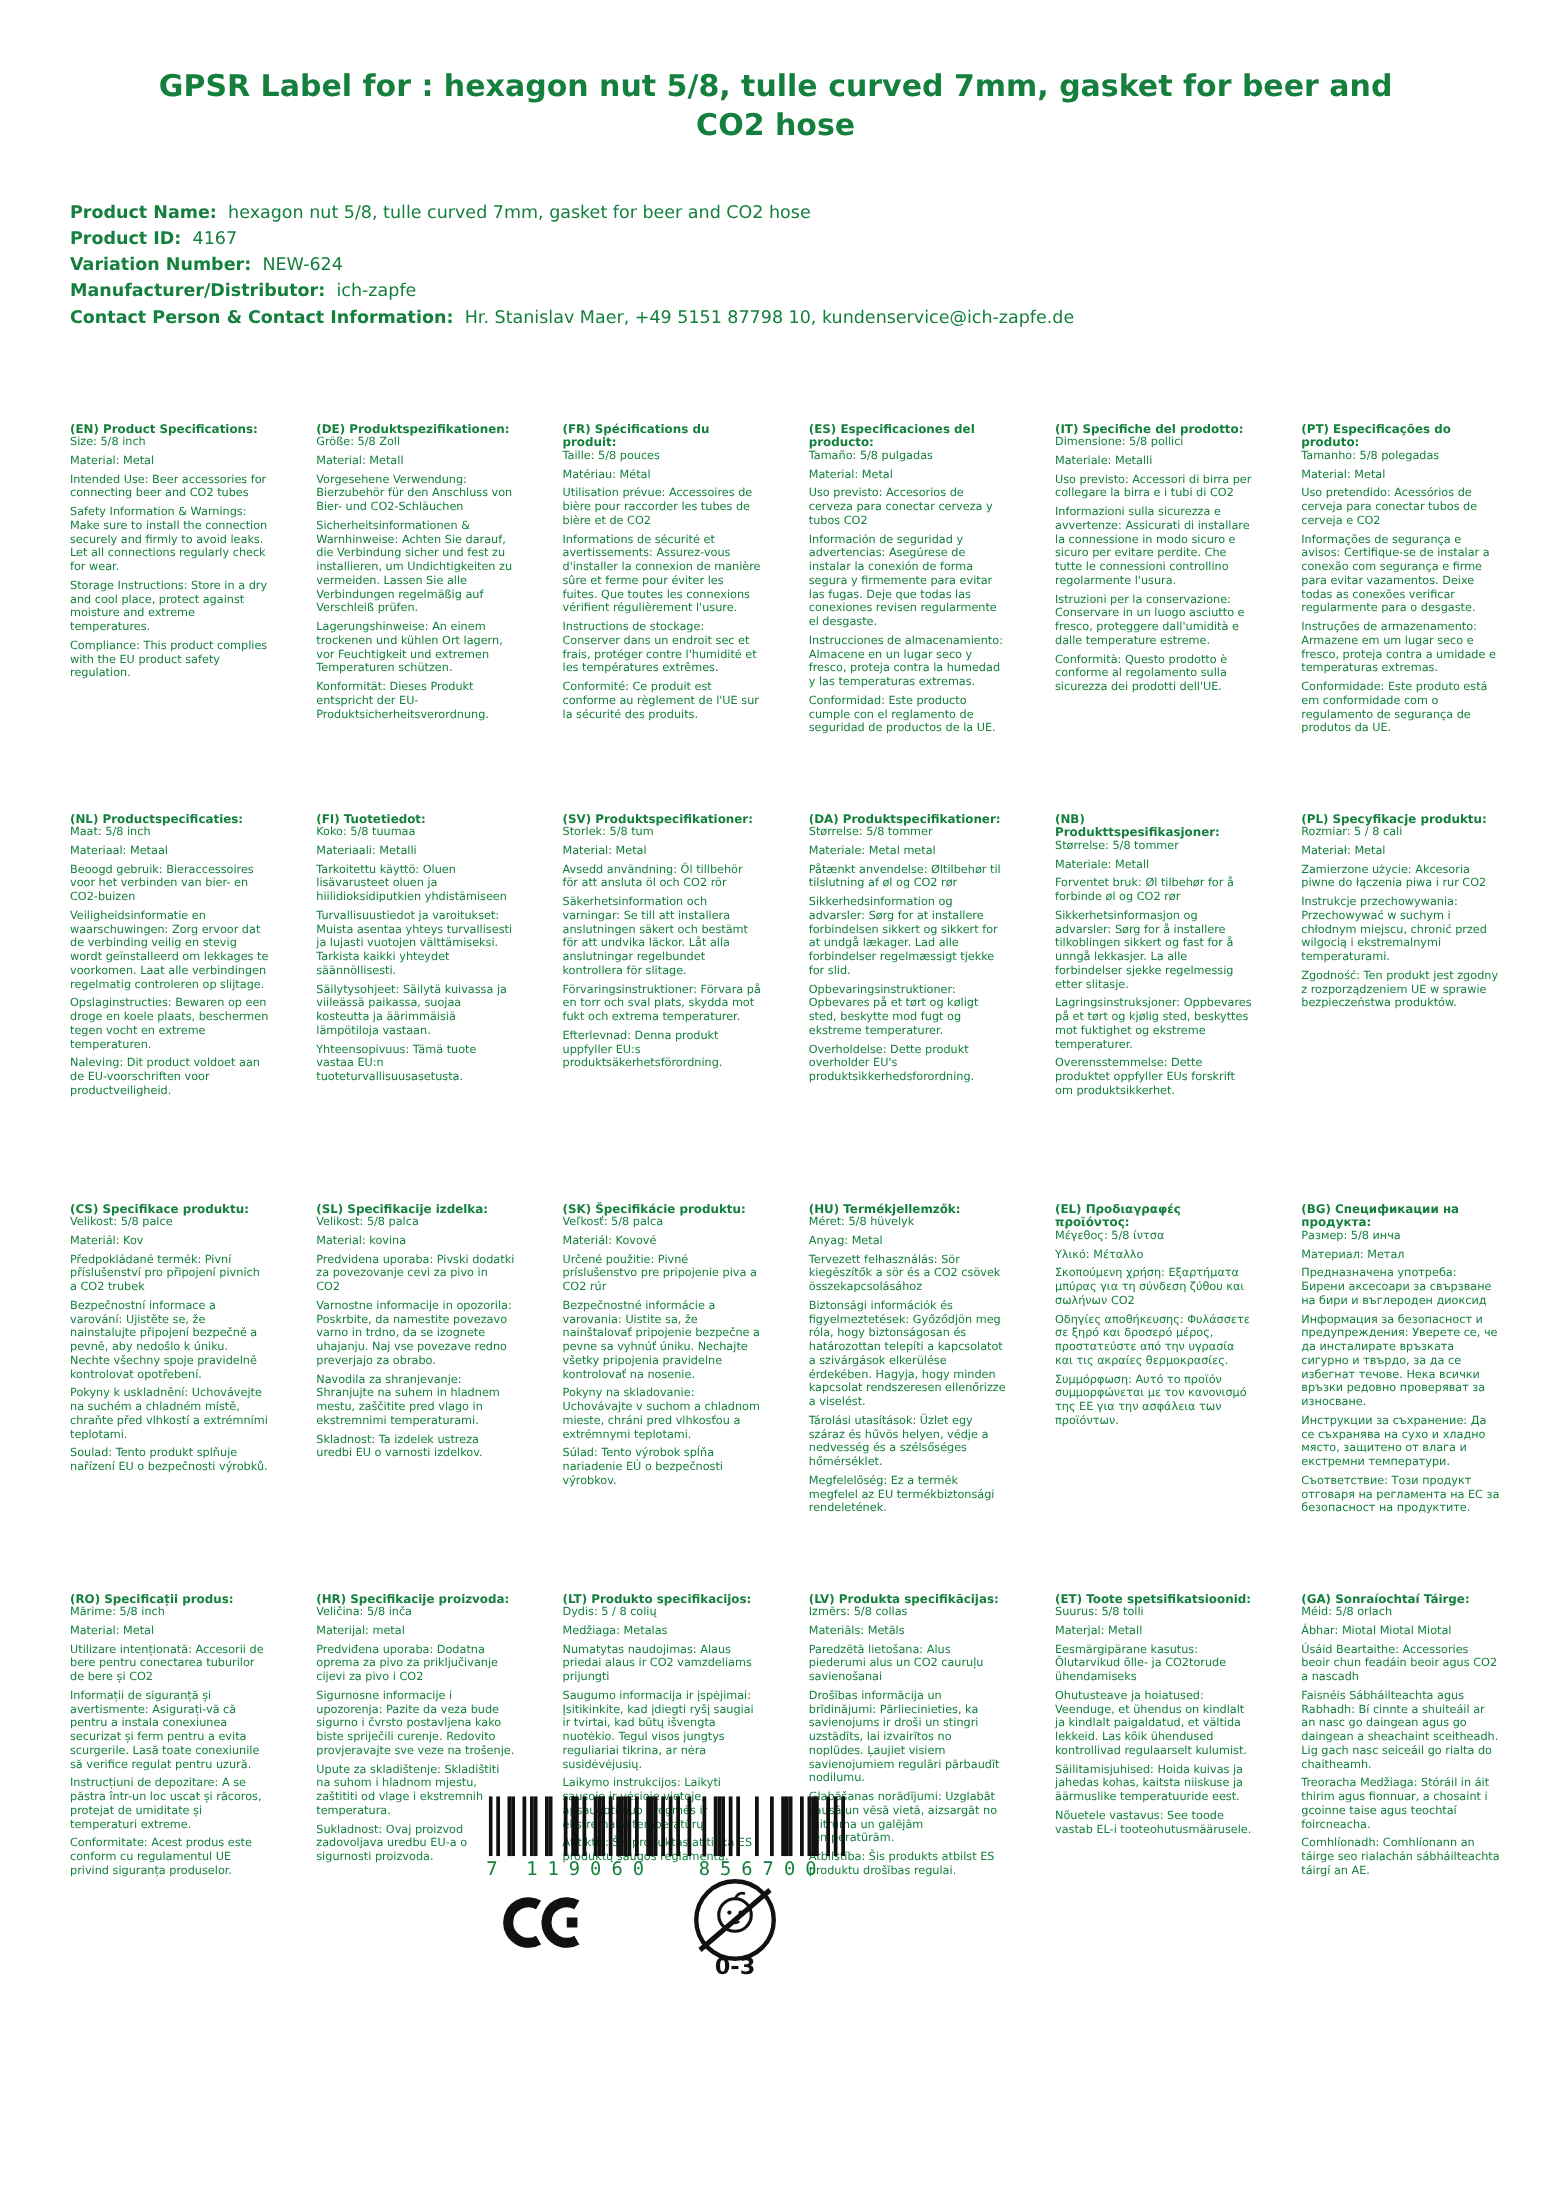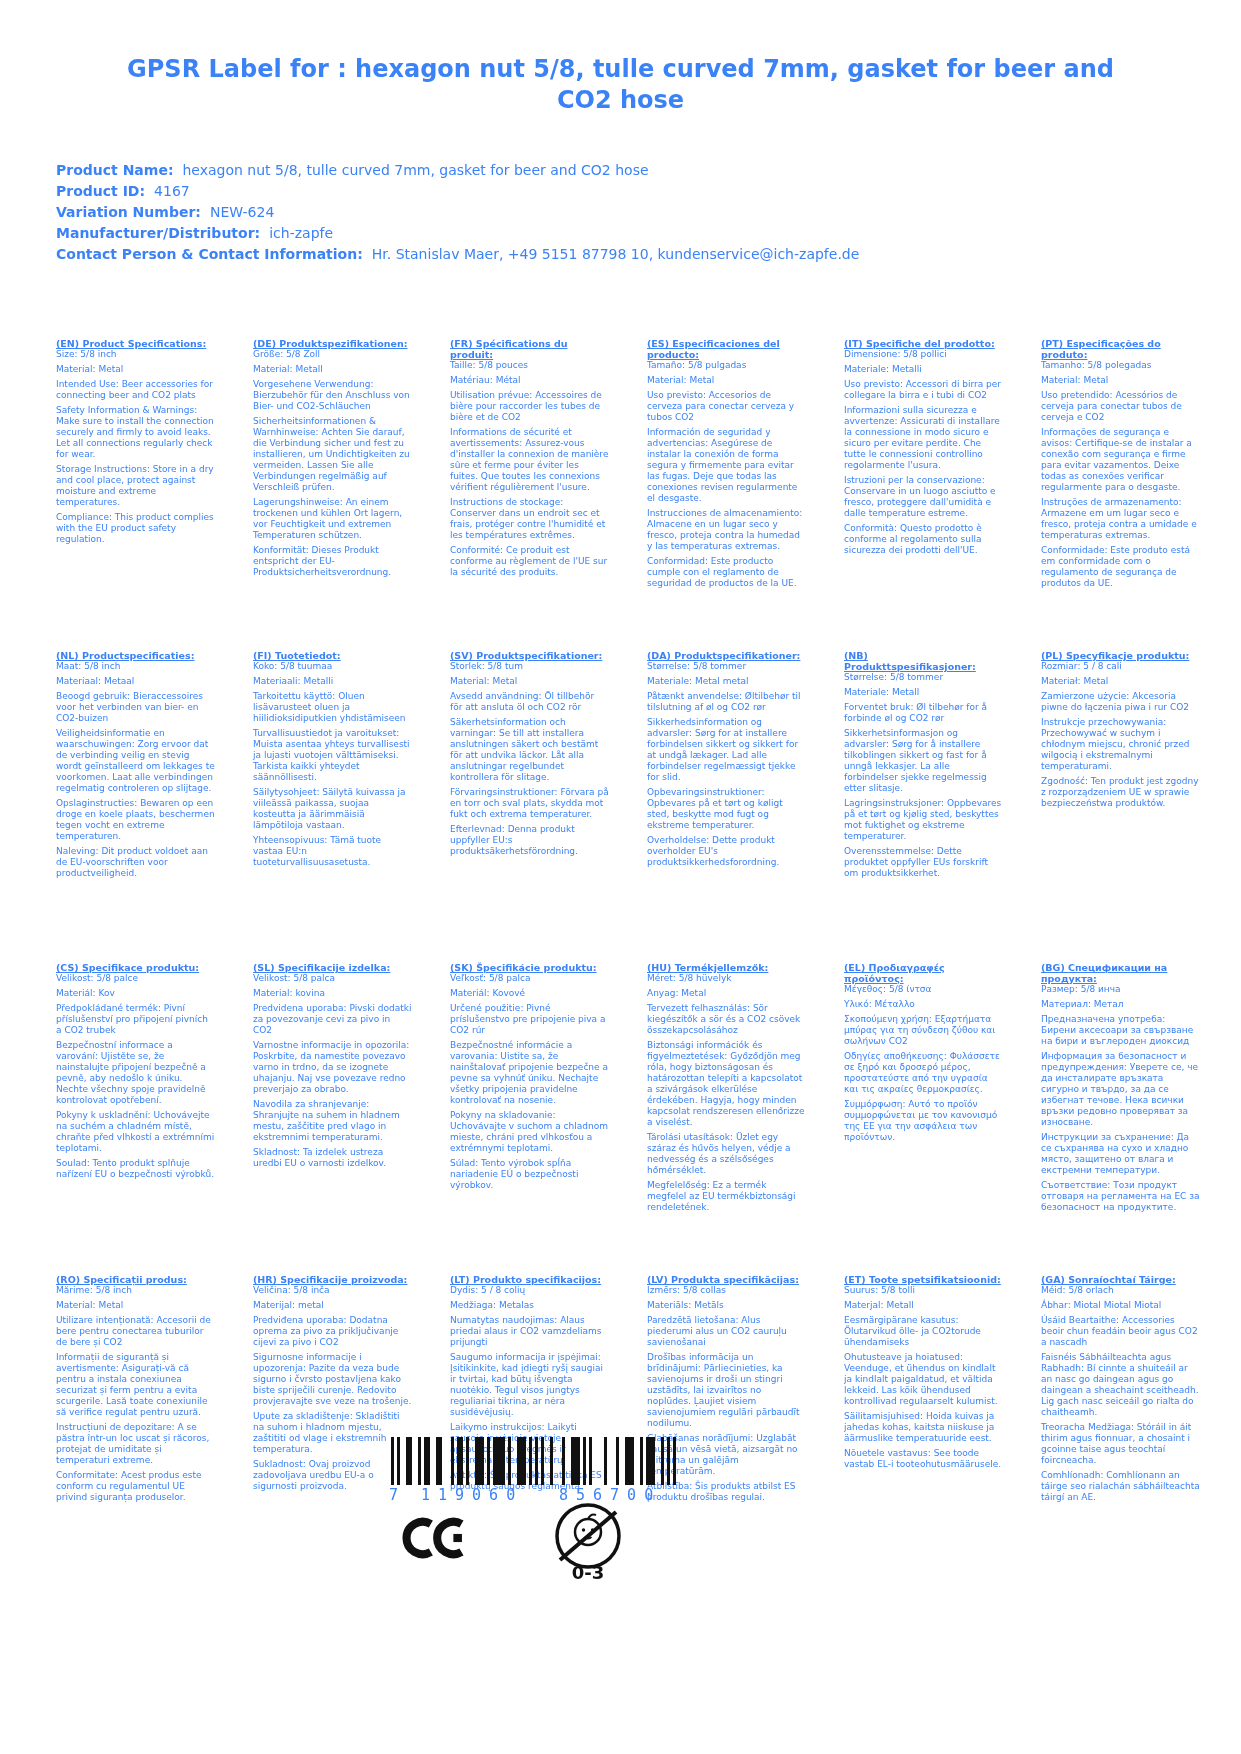--- a/index.html
+++ b/index.html
@@ -1,27 +1,27 @@
 <!DOCTYPE html>
 <html><head>
 <meta charset="utf-8">
 <style>
   html,body{margin:0;padding:0;background:#fff;}
-  .page{position:relative;width:1241px;height:1754px;background:#fff;color:#3b82f6;
+  .page{position:relative;width:1241px;height:1754px;background:#fff;color:#15803d;
         font-family:"DejaVu Sans",sans-serif;overflow:hidden;}
   .title{position:absolute;top:54px;left:50%;transform:translateX(-50%);width:1000px;
          margin:0;text-align:center;font-size:24px;line-height:31px;font-weight:bold;}
   .product-info{position:absolute;top:160px;left:56px;width:1140px;font-size:14px;line-height:21px;}
   .info-row{display:flex;gap:9px;white-space:nowrap;text-align:center;}
   .info-label{font-weight:bold;}
   .lang-grid{position:absolute;top:338px;left:56px;width:1186px;display:grid;
              grid-template-columns:repeat(6,197px);grid-auto-rows:312px;}
   .lang-cell{box-sizing:border-box;padding-right:38px;font-size:9px;line-height:11px;
              overflow-wrap:break-word;}
-  .lang-heading{font-weight:bold;font-size:9.5px;line-height:11px;text-decoration:underline;}
+  .lang-heading{font-weight:bold;font-size:9.5px;line-height:11px;}
   .lang-body p{margin:0 0 4px 0;}
   .barcode{position:absolute;left:391px;top:1437px;width:285px;height:68px;}
   .barcode-digits{position:absolute;top:49px;left:0;width:285px;height:18px;
                   font-family:"DejaVu Sans Mono",monospace;font-size:15px;}
   .bd-lead{position:absolute;left:-2px;}
   .bd-left{position:absolute;left:30px;letter-spacing:8px;}
   .bd-right{position:absolute;left:168px;letter-spacing:8px;}
   .ce{position:absolute;left:402px;top:1515px;}
   .age-warning{position:absolute;left:548px;top:1500px;}
   .age-warning text{font-family:"DejaVu Sans",sans-serif;}
@@ -60,21 +60,21 @@
     <span class="info-value">Hr. Stanislav Maer, +49 5151 87798 10, kundenservice@ich-zapfe.de</span>
   </div>
 </div>
 
   <div class="lang-grid">
   <div class="lang-cell">
     <div class="lang-heading">(EN) Product Specifications:</div>
     <div class="lang-body">
           <p>Size: 5/8 inch</p>
           <p>Material: Metal</p>
-          <p>Intended Use: Beer accessories for connecting beer and CO2 plats</p>
+          <p>Intended Use: Beer accessories for connecting beer and CO2 tubes</p>
           <p>Safety Information &amp; Warnings: Make sure to install the connection securely and firmly to avoid leaks. Let all connections regularly check for wear.</p>
           <p>Storage Instructions: Store in a dry and cool place, protect against moisture and extreme temperatures.</p>
           <p>Compliance: This product complies with the EU product safety regulation.</p>
         </div>
   </div>
 
   <div class="lang-cell">
     <div class="lang-heading">(DE) Produktspezifikationen:</div>
     <div class="lang-body">
           <p>Größe: 5/8 Zoll</p>

